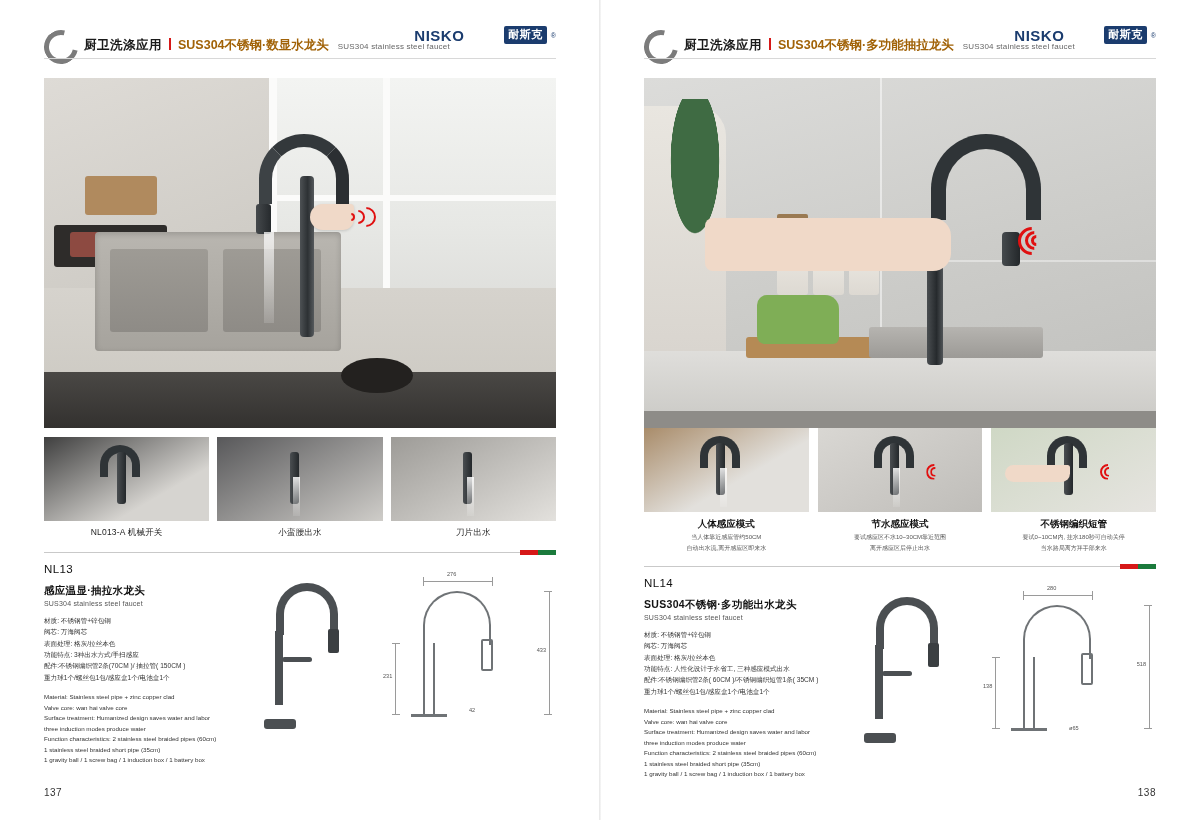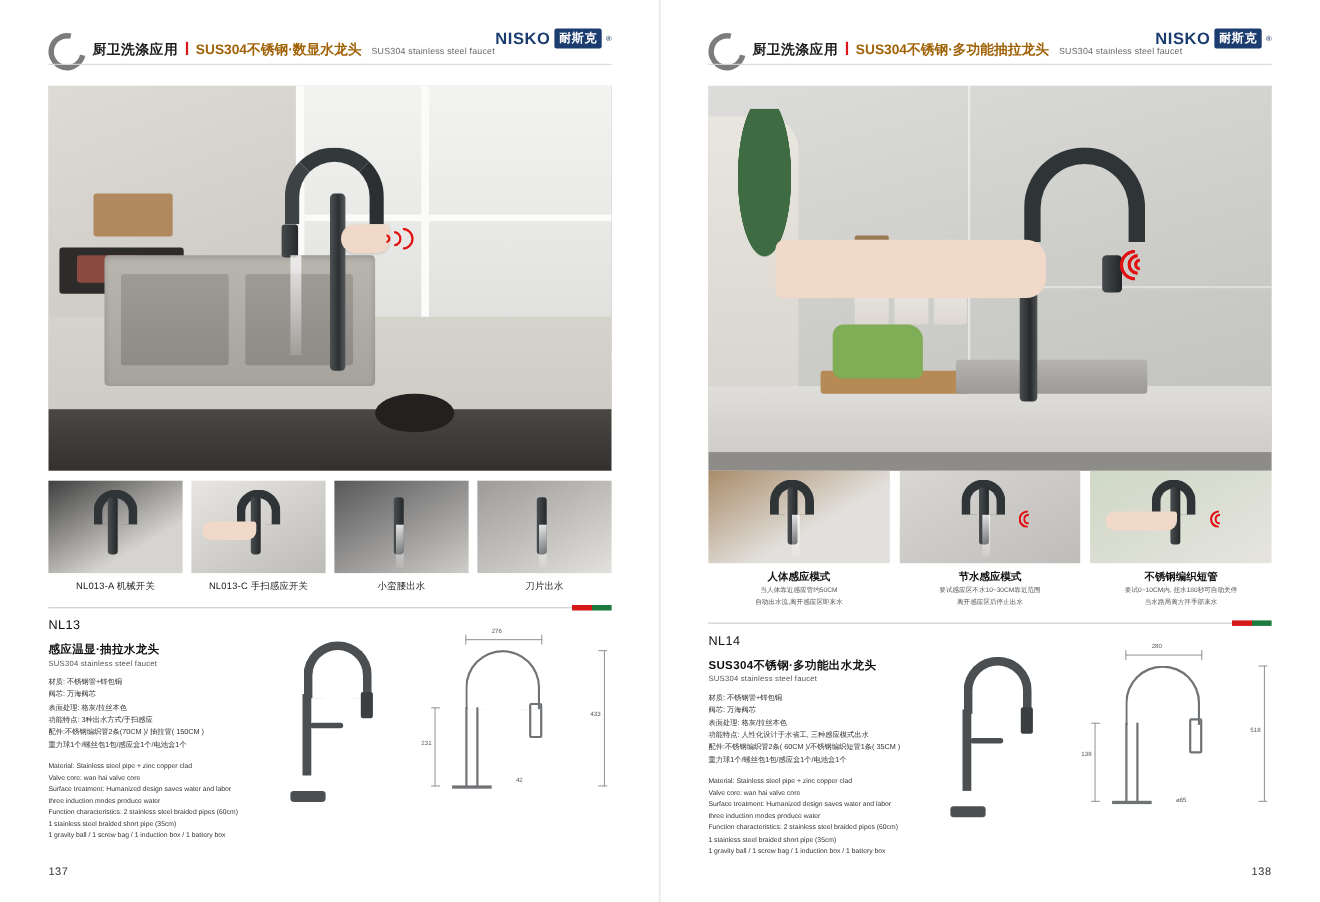--- a/index.html
+++ b/index.html
@@ -103,20 +103,21 @@
     color: #1b3c6e;
   }
   .brand-cn {
     background: #1b3c6e;
     color: #fff;
     font-size: 11px;
     font-weight: bold;
     padding: 1px 4px 2px 4px;
     border-radius: 2px;
     letter-spacing: 0.5px;
+    margin-left: 36px;
   }
   .brand-tm { font-size: 7px; color: #1b3c6e; }
 
   
   .hero {
     position: relative;
     margin-top: 10px;
     width: 100%;
     height: 350px;
     overflow: hidden;
@@ -594,28 +595,20 @@
 
     <div class="thumbs">
       <div class="thumb">
         <div class="thumb-img t1">
           <div class="mini-arc"></div>
             <div class="mini-faucet"></div>
         </div>
         <div class="thumb-cap">NL013-A  机械开关</div>
       </div>
       <div class="thumb">
-        <div class="thumb-img t2">
-          <div class="mini-arc"></div>
-            <div class="mini-faucet"></div>
-          <div class="mini-hand"></div>
-        </div>
-        <div class="thumb-cap">NL013-C  手扫感应开关</div>
-      </div>
-      <div class="thumb">
         <div class="thumb-img t3">
           <div class="mini-faucet"></div>
             <div class="mini-water"></div>
         </div>
         <div class="thumb-cap">小蛮腰出水</div>
       </div>
       <div class="thumb">
         <div class="thumb-img t4">
           <div class="mini-faucet"></div>
             <div class="mini-water"></div>

